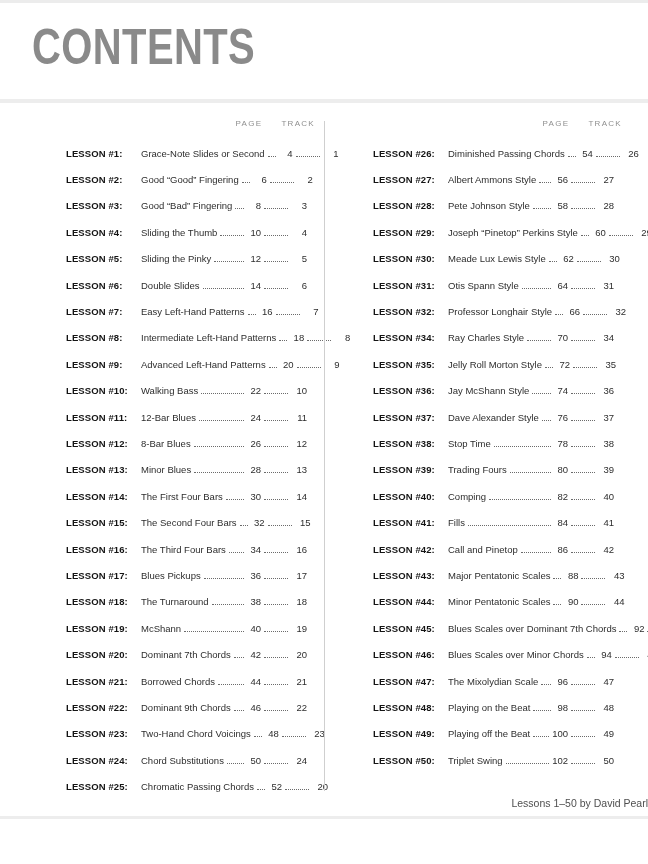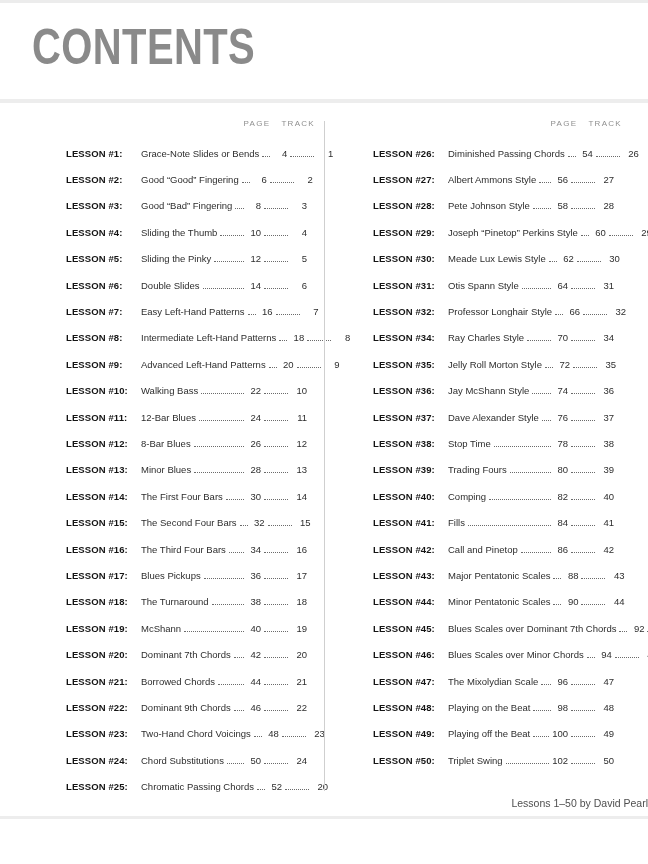--- a/index.html
+++ b/index.html
@@ -17,21 +17,21 @@
   }
   .rule-top{position:absolute;top:99px;left:0;width:648px;height:4px;background:#ededed;}
   .rule-bottom{position:absolute;top:816px;left:0;width:648px;height:3px;background:#ededed;}
   .v-divider{position:absolute;left:324px;top:121px;width:1px;height:670px;background:#cfcfcf;}
 
   .col{position:absolute;top:119px;width:286px;}
   .col.left{left:30px;}
   .col.right{left:337px;}
 
   .col-head{
-    display:flex;justify-content:flex-end;gap:11px;height:21px;
+    display:flex;justify-content:flex-end;gap:19px;height:21px;
     font-size:8px;color:#8f8f8f;letter-spacing:1.3px;padding-right:1px;
   }
 
   .row{
     display:flex;align-items:center;height:26.4px;padding-right:9px;
     font-size:9.5px;color:#2d2d2d;
   }
   .lbl{flex:none;width:75px;font-weight:700;color:#141414;letter-spacing:.1px;white-space:nowrap;padding-left:36px;}
   .title{flex:none;white-space:nowrap;}
   .leader{flex:1 1 auto;min-width:8px;border-bottom:1.5px dotted #6b6b6b;margin:0 3px;transform:translateY(3px);}
@@ -54,21 +54,21 @@
 <div class="rule-top"></div>
 
 <section class="col left">
   <div class="col-head">
     <span>PAGE</span>
     <span>TRACK</span>
   </div>
   <div class="rows">
       <div class="row">
         <span class="lbl">LESSON #1:</span>
-        <span class="title">Grace-Note Slides or Bends</span>
+        <span class="title">Grace-Note Slides or Second</span>
         <span class="leader"></span>
         <span class="pg">4</span>
         <span class="leader2"></span>
         <span class="trk">1</span>
       </div>
       <div class="row">
         <span class="lbl">LESSON #2:</span>
         <span class="title">Good “Good” Fingering</span>
         <span class="leader"></span>
         <span class="pg">6</span>

